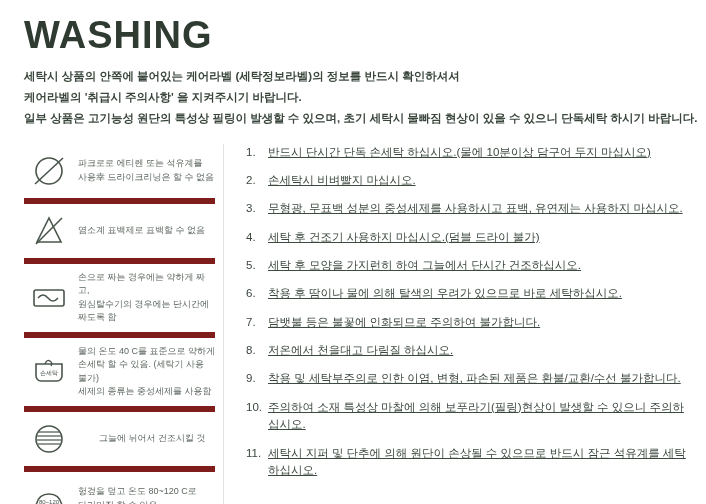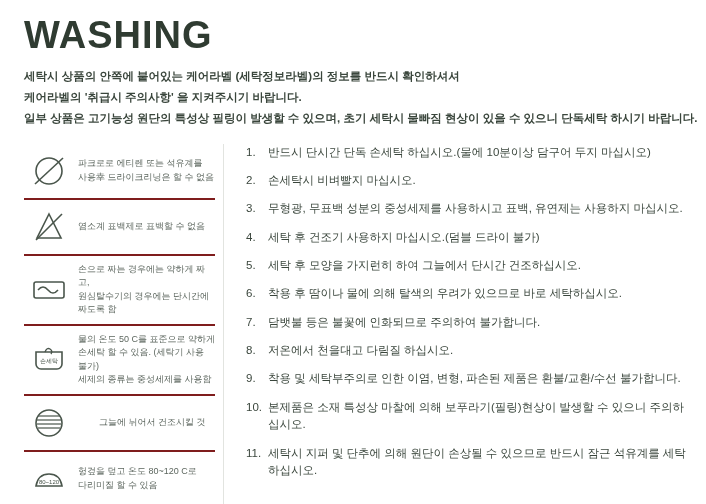--- a/index.html
+++ b/index.html
@@ -51,21 +51,21 @@
   }
   .right-col {
     flex: 1;
     padding-left: 22px;
     box-sizing: border-box;
   }
   .symbol-row {
     display: flex;
     align-items: center;
     padding: 7px 0 7px 2px;
-    border-bottom: 2px solid #7f1d1d;
+    border-bottom: 6px solid #7f1d1d;
     min-height: 44px;
     box-sizing: border-box;
   }
   .symbol-row:last-child {
     border-bottom: none;
   }
   .sym {
     width: 46px;
     min-width: 46px;
     height: 40px;
@@ -80,20 +80,21 @@
     font-size: 9px;
     line-height: 1.5;
     color: #5d675f;
     padding-left: 6px;
   }
   ol.instructions {
     margin: 0;
     padding: 0;
     list-style: none;
     counter-reset: ins;
+    text-decoration: underline;
   }
   ol.instructions li {
     position: relative;
     font-size: 11.5px;
     line-height: 1.55;
     color: #3a463c;
     padding-left: 22px;
     margin-bottom: 10.5px;
     counter-increment: ins;
   }
@@ -158,21 +159,21 @@
       </div>
 
       <div class="symbol-row">
         <div class="sym">
           <svg width="40" height="36" viewBox="0 0 40 36">
             <path d="M7 10 h26 v12 a5 5 0 0 1 -5 5 h-16 a5 5 0 0 1 -5 -5 z" fill="none" stroke="#4a564c" stroke-width="1.6"></path>
             <path d="M16 10 q2 -5 5 -3 q3 2 1 5" fill="none" stroke="#4a564c" stroke-width="1.4"></path>
             <text x="20" y="21" font-size="6" fill="#4a564c" text-anchor="middle" font-family="Liberation Sans, sans-serif">손세탁</text>
           </svg>
         </div>
-        <div class="sym-text" style="white-space: pre-line;">물의 온도 50 C를 표준으로 약하게
+        <div class="sym-text" style="white-space: pre-line;">물의 온도 40 C를 표준으로 약하게
 손세탁 할 수 있음. (세탁기 사용 불가)
 세제의 종류는 중성세제를 사용함</div>
       </div>
 
       <div class="symbol-row">
         <div class="sym">
           <svg width="40" height="36" viewBox="0 0 40 36">
             <circle cx="20" cy="18" r="13" fill="none" stroke="#4a564c" stroke-width="1.6"></circle>
             <line x1="9" y1="11" x2="31" y2="11" stroke="#4a564c" stroke-width="1.2"></line>
             <line x1="8" y1="15" x2="32" y2="15" stroke="#4a564c" stroke-width="1.2"></line>
@@ -200,19 +201,19 @@
       <ol class="instructions">
         <li>반드시 단시간 단독 손세탁 하십시오.(물에 10분이상 담구어 두지 마십시오)</li>
         <li>손세탁시 비벼빨지 마십시오.</li>
         <li>무형광, 무표백 성분의 중성세제를 사용하시고 표백, 유연제는 사용하지 마십시오.</li>
         <li>세탁 후 건조기 사용하지 마십시오.(덤블 드라이 불가)</li>
         <li>세탁 후 모양을 가지런히 하여 그늘에서 단시간 건조하십시오.</li>
         <li>착용 후 땀이나 물에 의해 탈색의 우려가 있으므로 바로 세탁하십시오.</li>
         <li>담뱃불 등은 불꽃에 인화되므로 주의하여 불가합니다.</li>
         <li>저온에서 천을대고 다림질 하십시오.</li>
         <li>착용 및 세탁부주의로 인한 이염, 변형, 파손된 제품은 환불/교환/수선 불가합니다.</li>
-        <li>본제품은 소재 특성상 마찰에 의해 보푸라기(필링)현상이 발생할 수 있으니 주의하십시오.</li>
+        <li>주의하여 소재 특성상 마찰에 의해 보푸라기(필링)현상이 발생할 수 있으니 주의하십시오.</li>
         <li>세탁시 지퍼 및 단추에 의해 원단이 손상될 수 있으므로 반드시 잠근 석유계를 세탁하십시오.</li>
       </ol>
     </div>
 
   </div>
 </div>
 
 </body></html>

